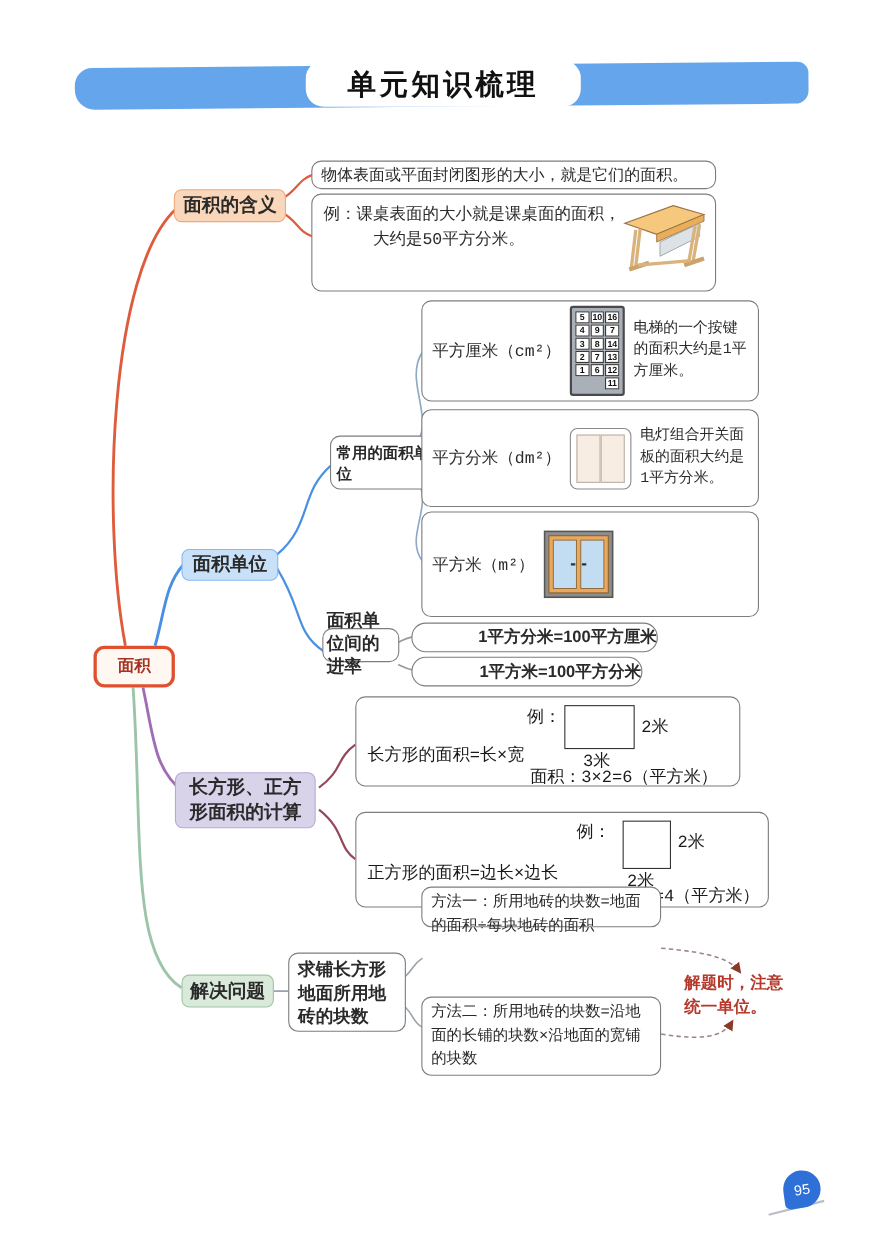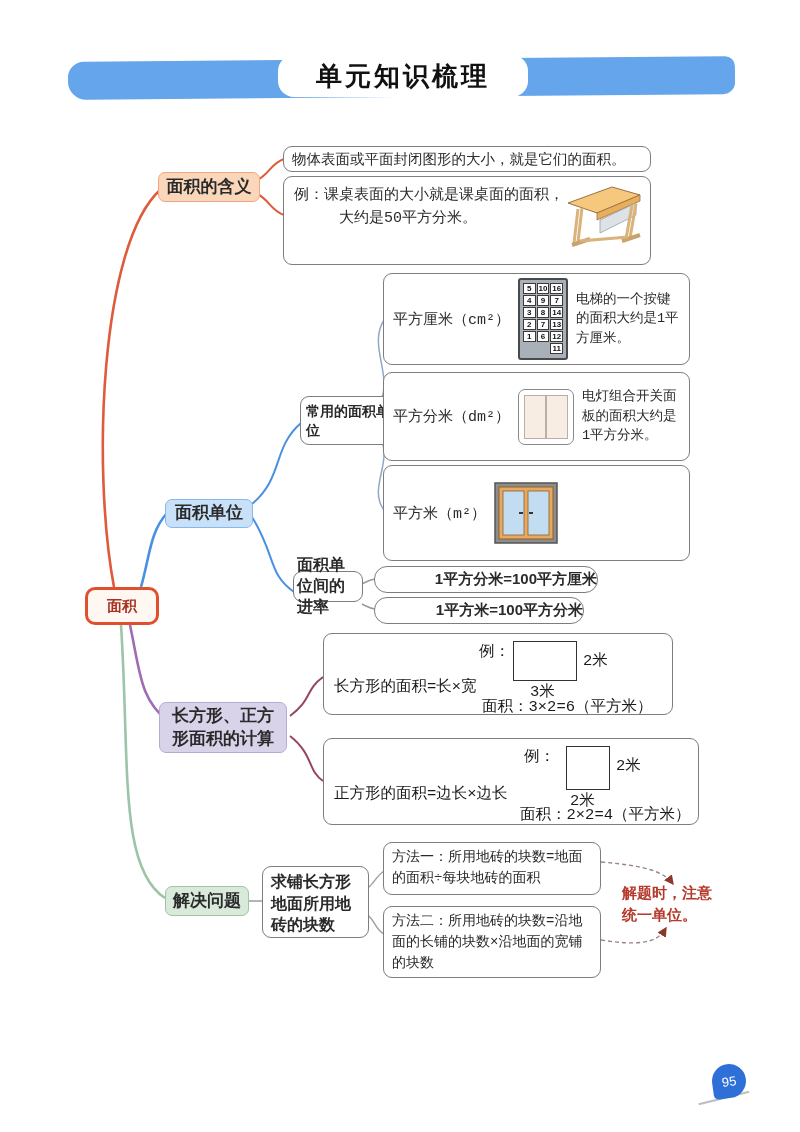--- a/index.html
+++ b/index.html
@@ -187,21 +187,21 @@
 </div>
 
 <div class="node" style="left:165px;top:886px;width:84px;height:30px;background:#D9E9DA;border:1.5px solid #9EC5A4;">
   <span>解决问题</span>
 </div>
 
 <div class="wbox" style="left:262px;top:866px;width:107px;height:72px;font-size:16px;font-weight:600;line-height:1.35;padding:4px 8px;">
   <span>求铺长方形地面所用地砖的块数</span>
 </div>
 
-<div class="wbox kai" style="left:383px;top:842px;width:218px;height:53px;font-size:14px;line-height:1.5;padding:4px 8px;">
+<div class="wbox kai" style="left:383px;top:806px;width:218px;height:37px;font-size:14px;line-height:1.5;padding:4px 8px;">
   <span>方法一：所用地砖的块数=地面的面积÷每块地砖的面积</span>
 </div>
 
 <div class="wbox kai" style="left:383px;top:906px;width:218px;height:72px;font-size:14px;line-height:1.5;padding:4px 8px;">
   <span>方法二：所用地砖的块数=沿地面的长铺的块数×沿地面的宽铺的块数</span>
 </div>
 
 <div class="note kai" style="left:622px;top:884px;width:100px;">
   <div>解题时，注意</div>
   <div>统一单位。</div>

